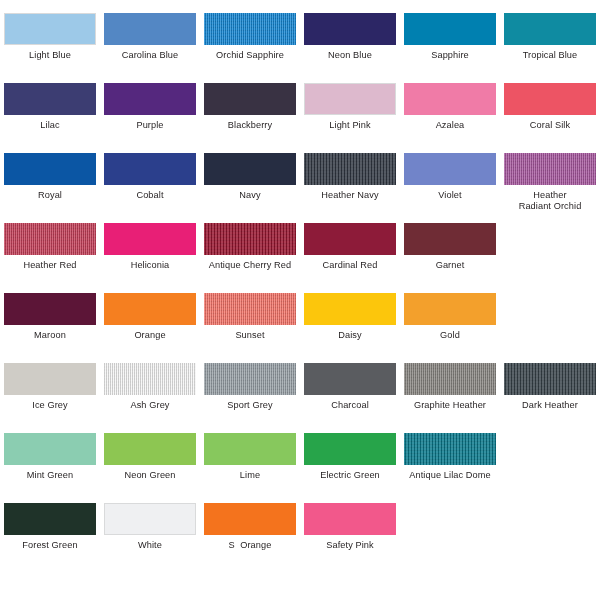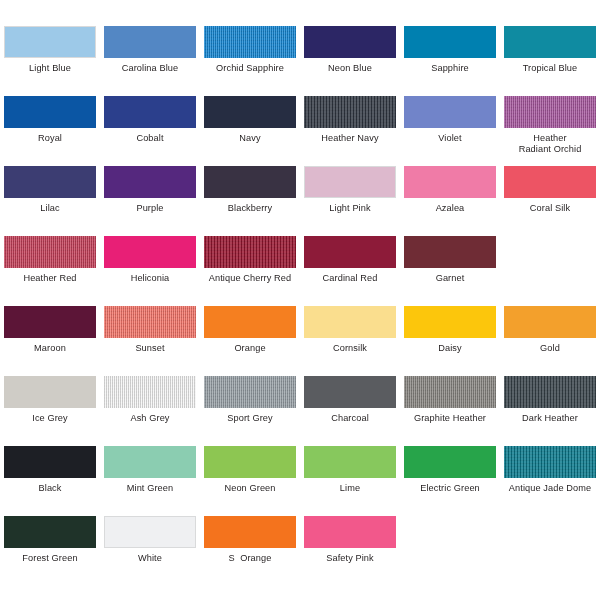--- a/index.html
+++ b/index.html
@@ -12,21 +12,21 @@
     height: 600px;
     font-family: "Liberation Sans", sans-serif;
     color: #231f20;
     overflow: hidden;
   }
   #chart {
     width: 600px;
     height: 600px;
     position: relative;
     box-sizing: border-box;
-    padding-top: 26px;
+    padding-top: 13px;
   }
   .row {
     display: flex;
     height: 70px;
     width: 600px;
   }
   .cell {
     width: 100px;
     height: 70px;
     display: flex;
@@ -88,20 +88,46 @@
         <div class="swatch" style="background-color: rgb(0, 128, 176);"></div>
         <div class="label">Sapphire</div>
       </div>
       <div class="cell">
         <div class="swatch" style="background-color: rgb(15, 139, 161);"></div>
         <div class="label">Tropical Blue</div>
       </div>
     </div>
     <div class="row">
       <div class="cell">
+        <div class="swatch" style="background-color: rgb(60, 61, 114);"></div>
+        <div class="label">Lilac</div>
+      </div>
+      <div class="cell">
+        <div class="swatch" style="background-color: rgb(85, 40, 126);"></div>
+        <div class="label">Purple</div>
+      </div>
+      <div class="cell">
+        <div class="swatch" style="background-color: rgb(57, 50, 67);"></div>
+        <div class="label">Blackberry</div>
+      </div>
+      <div class="cell">
+        <div class="swatch bordered" style="background-color: rgb(221, 185, 205);"></div>
+        <div class="label">Light Pink</div>
+      </div>
+      <div class="cell">
+        <div class="swatch" style="background-color: rgb(240, 123, 167);"></div>
+        <div class="label">Azalea</div>
+      </div>
+      <div class="cell">
+        <div class="swatch" style="background-color: rgb(237, 84, 100);"></div>
+        <div class="label">Coral Silk</div>
+      </div>
+    </div>
+    <div class="row">
+      <div class="cell">
         <div class="swatch" style="background-color: rgb(11, 86, 164);"></div>
         <div class="label">Royal</div>
       </div>
       <div class="cell">
         <div class="swatch" style="background-color: rgb(43, 63, 140);"></div>
         <div class="label">Cobalt</div>
       </div>
       <div class="cell">
         <div class="swatch" style="background-color: rgb(38, 45, 66);"></div>
         <div class="label">Navy</div>
@@ -119,46 +145,20 @@
       <div class="cell">
         <div class="swatch" style="background-color: rgb(168, 90, 160);">
           <span class="tex" style="opacity: 0.28; background-image: repeating-linear-gradient(90deg, rgba(255, 255, 255, 0.75) 0px, rgba(255, 255, 255, 0.75) 1px, rgba(0, 0, 0, 0.45) 1px, rgba(0, 0, 0, 0.45) 2px), repeating-linear-gradient(0deg, rgba(0, 0, 0, 0.45) 0px, rgba(0, 0, 0, 0.45) 1px, transparent 1px, transparent 3px); background-size: 2px 3px, 2px 3px;"></span>
         </div>
         <div class="label">Heather
 Radiant Orchid</div>
       </div>
     </div>
     <div class="row">
       <div class="cell">
-        <div class="swatch" style="background-color: rgb(60, 61, 114);"></div>
-        <div class="label">Lilac</div>
-      </div>
-      <div class="cell">
-        <div class="swatch" style="background-color: rgb(85, 40, 126);"></div>
-        <div class="label">Purple</div>
-      </div>
-      <div class="cell">
-        <div class="swatch" style="background-color: rgb(57, 50, 67);"></div>
-        <div class="label">Blackberry</div>
-      </div>
-      <div class="cell">
-        <div class="swatch bordered" style="background-color: rgb(221, 185, 205);"></div>
-        <div class="label">Light Pink</div>
-      </div>
-      <div class="cell">
-        <div class="swatch" style="background-color: rgb(240, 123, 167);"></div>
-        <div class="label">Azalea</div>
-      </div>
-      <div class="cell">
-        <div class="swatch" style="background-color: rgb(237, 84, 100);"></div>
-        <div class="label">Coral Silk</div>
-      </div>
-    </div>
-    <div class="row">
-      <div class="cell">
         <div class="swatch" style="background-color: rgb(196, 65, 90);">
           <span class="tex" style="opacity: 0.28; background-image: repeating-linear-gradient(90deg, rgba(255, 255, 255, 0.75) 0px, rgba(255, 255, 255, 0.75) 1px, rgba(0, 0, 0, 0.45) 1px, rgba(0, 0, 0, 0.45) 2px), repeating-linear-gradient(0deg, rgba(0, 0, 0, 0.45) 0px, rgba(0, 0, 0, 0.45) 1px, transparent 1px, transparent 3px); background-size: 2px 3px, 2px 3px;"></span>
         </div>
         <div class="label">Heather Red</div>
       </div>
       <div class="cell">
         <div class="swatch" style="background-color: rgb(232, 31, 118);"></div>
         <div class="label">Heliconia</div>
       </div>
       <div class="cell">
@@ -175,32 +175,28 @@
         <div class="swatch" style="background-color: rgb(111, 44, 53);"></div>
         <div class="label">Garnet</div>
       </div>
     </div>
     <div class="row">
       <div class="cell">
         <div class="swatch" style="background-color: rgb(92, 21, 55);"></div>
         <div class="label">Maroon</div>
       </div>
       <div class="cell">
-        <div class="swatch" style="background-color: rgb(244, 118, 107);">
-          <span class="tex" style="opacity: 0.28; background-image: repeating-linear-gradient(90deg, rgba(255, 255, 255, 0.75) 0px, rgba(255, 255, 255, 0.75) 1px, rgba(0, 0, 0, 0.45) 1px, rgba(0, 0, 0, 0.45) 2px), repeating-linear-gradient(0deg, rgba(0, 0, 0, 0.45) 0px, rgba(0, 0, 0, 0.45) 1px, transparent 1px, transparent 3px); background-size: 2px 3px, 2px 3px;"></span>
-        </div>
-        <div class="label">Sunset</div>
-      </div>
-      <div class="cell">
         <div class="swatch" style="background-color: rgb(245, 127, 32);"></div>
         <div class="label">Orange</div>
       </div>
       <div class="cell">
-        <div class="swatch" style="background-color: rgb(250, 222, 142);"></div>
-        <div class="label">Cornsilk</div>
+        <div class="swatch" style="background-color: rgb(244, 118, 107);">
+          <span class="tex" style="opacity: 0.28; background-image: repeating-linear-gradient(90deg, rgba(255, 255, 255, 0.75) 0px, rgba(255, 255, 255, 0.75) 1px, rgba(0, 0, 0, 0.45) 1px, rgba(0, 0, 0, 0.45) 2px), repeating-linear-gradient(0deg, rgba(0, 0, 0, 0.45) 0px, rgba(0, 0, 0, 0.45) 1px, transparent 1px, transparent 3px); background-size: 2px 3px, 2px 3px;"></span>
+        </div>
+        <div class="label">Sunset</div>
       </div>
       <div class="cell">
         <div class="swatch" style="background-color: rgb(252, 198, 12);"></div>
         <div class="label">Daisy</div>
       </div>
       <div class="cell">
         <div class="swatch" style="background-color: rgb(243, 160, 44);"></div>
         <div class="label">Gold</div>
       </div>
     </div>
@@ -233,44 +229,40 @@
       </div>
       <div class="cell">
         <div class="swatch" style="background-color: rgb(58, 69, 76);">
           <span class="tex" style="opacity: 0.3; background-image: repeating-linear-gradient(90deg, rgba(255, 255, 255, 0.55) 0px, rgba(255, 255, 255, 0.55) 1px, rgba(0, 0, 0, 0.55) 1px, rgba(0, 0, 0, 0.55) 2px), repeating-linear-gradient(0deg, rgba(0, 0, 0, 0.55) 0px, rgba(0, 0, 0, 0.55) 1px, transparent 1px, transparent 3px); background-size: 3px 3px, 3px 3px;"></span>
         </div>
         <div class="label">Dark Heather</div>
       </div>
     </div>
     <div class="row">
       <div class="cell">
-        <div class="swatch" style="background-color: rgb(29, 31, 37);"></div>
-        <div class="label">Black</div>
-      </div>
-      <div class="cell">
         <div class="swatch" style="background-color: rgb(139, 205, 177);"></div>
         <div class="label">Mint Green</div>
       </div>
       <div class="cell">
         <div class="swatch" style="background-color: rgb(141, 198, 82);"></div>
         <div class="label">Neon Green</div>
       </div>
       <div class="cell">
         <div class="swatch" style="background-color: rgb(135, 200, 93);"></div>
         <div class="label">Lime</div>
       </div>
       <div class="cell">
         <div class="swatch" style="background-color: rgb(39, 164, 74);"></div>
         <div class="label">Electric Green</div>
       </div>
       <div class="cell">
         <div class="swatch" style="background-color: rgb(10, 123, 142);">
           <span class="tex" style="opacity: 0.3; background-image: repeating-linear-gradient(90deg, rgba(255, 255, 255, 0.55) 0px, rgba(255, 255, 255, 0.55) 1px, rgba(0, 0, 0, 0.55) 1px, rgba(0, 0, 0, 0.55) 2px), repeating-linear-gradient(0deg, rgba(0, 0, 0, 0.55) 0px, rgba(0, 0, 0, 0.55) 1px, transparent 1px, transparent 3px); background-size: 3px 3px, 3px 3px;"></span>
         </div>
-        <div class="label">Antique Jade Dome</div>
+        <div class="label">Antique Lilac Dome</div>
       </div>
     </div>
     <div class="row">
       <div class="cell">
         <div class="swatch" style="background-color: rgb(31, 51, 41);"></div>
         <div class="label">Forest Green</div>
       </div>
       <div class="cell">
         <div class="swatch bordered" style="background-color: rgb(239, 240, 242);"></div>
         <div class="label">White</div>

